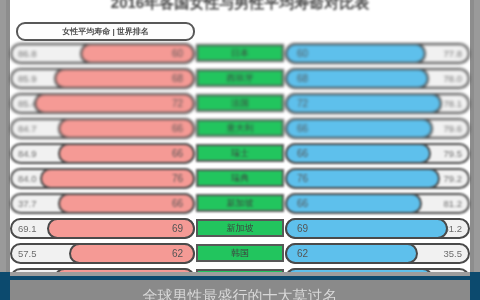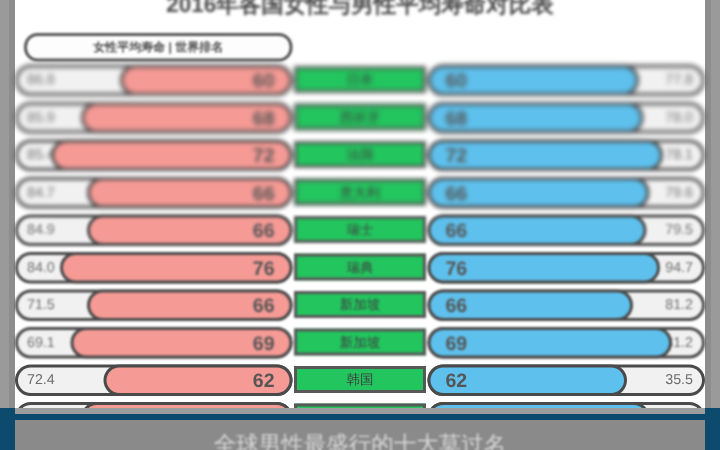--- a/index.html
+++ b/index.html
@@ -59,21 +59,21 @@
   .side.left .valtxt{left:8px;}
   .side.right .valtxt{right:8px;}
 
   .bar{
     position:absolute;top:0;height:21px;border:2px solid #4a4a4a;
     border-radius:11px;box-sizing:border-box;
     display:flex;align-items:center;
   }
   .side.left .bar{right:0;background:#f59a95;justify-content:flex-end;}
   .side.right .bar{left:0;background:#5ec0ec;justify-content:flex-start;}
-  .rank{font-size:13px;color:#555;font-weight:bold;white-space:nowrap;}
+  .rank{font-size:10px;color:#555;font-weight:normal;white-space:nowrap;}
   .side.left .rank{margin-right:10px;}
   .side.right .rank{margin-left:10px;}
 
   
   .country{
     position:absolute;left:50%;transform:translateX(-50%);top:3px;
     width:88px;height:18px;border:2px solid #585858;background:#22c55e;
     box-sizing:border-box;display:flex;align-items:center;justify-content:center;
     font-size:9px;color:#3f3f3f;white-space:nowrap;overflow:hidden;
   }
@@ -207,30 +207,30 @@
         <div class="side left">
           <div class="track"></div>
           <div class="valtxt">84.0</div>
           <div class="bar" style="width:84%">
             <span class="rank">76</span>
           </div>
         </div>
         <div class="country">瑞典</div>
         <div class="side right">
           <div class="track"></div>
-          <div class="valtxt">94.7</div>
+          <div class="valtxt">79.2</div>
           <div class="bar" style="width:84%">
             <span class="rank">76</span>
           </div>
         </div>
       </div>
       <div class="row b3">
         <div class="side left">
           <div class="track"></div>
-          <div class="valtxt">71.5</div>
+          <div class="valtxt">37.7</div>
           <div class="bar" style="width:74%">
             <span class="rank">66</span>
           </div>
         </div>
         <div class="country">新加坡</div>
         <div class="side right">
           <div class="track"></div>
           <div class="valtxt">81.2</div>
           <div class="bar" style="width:74%">
             <span class="rank">66</span>
@@ -250,21 +250,21 @@
           <div class="track"></div>
           <div class="valtxt">81.2</div>
           <div class="bar" style="width:88%">
             <span class="rank">69</span>
           </div>
         </div>
       </div>
       <div class="row b0">
         <div class="side left">
           <div class="track"></div>
-          <div class="valtxt">72.4</div>
+          <div class="valtxt">57.5</div>
           <div class="bar" style="width:68%">
             <span class="rank">62</span>
           </div>
         </div>
         <div class="country">韩国</div>
         <div class="side right">
           <div class="track"></div>
           <div class="valtxt">35.5</div>
           <div class="bar" style="width:72%">
             <span class="rank">62</span>

